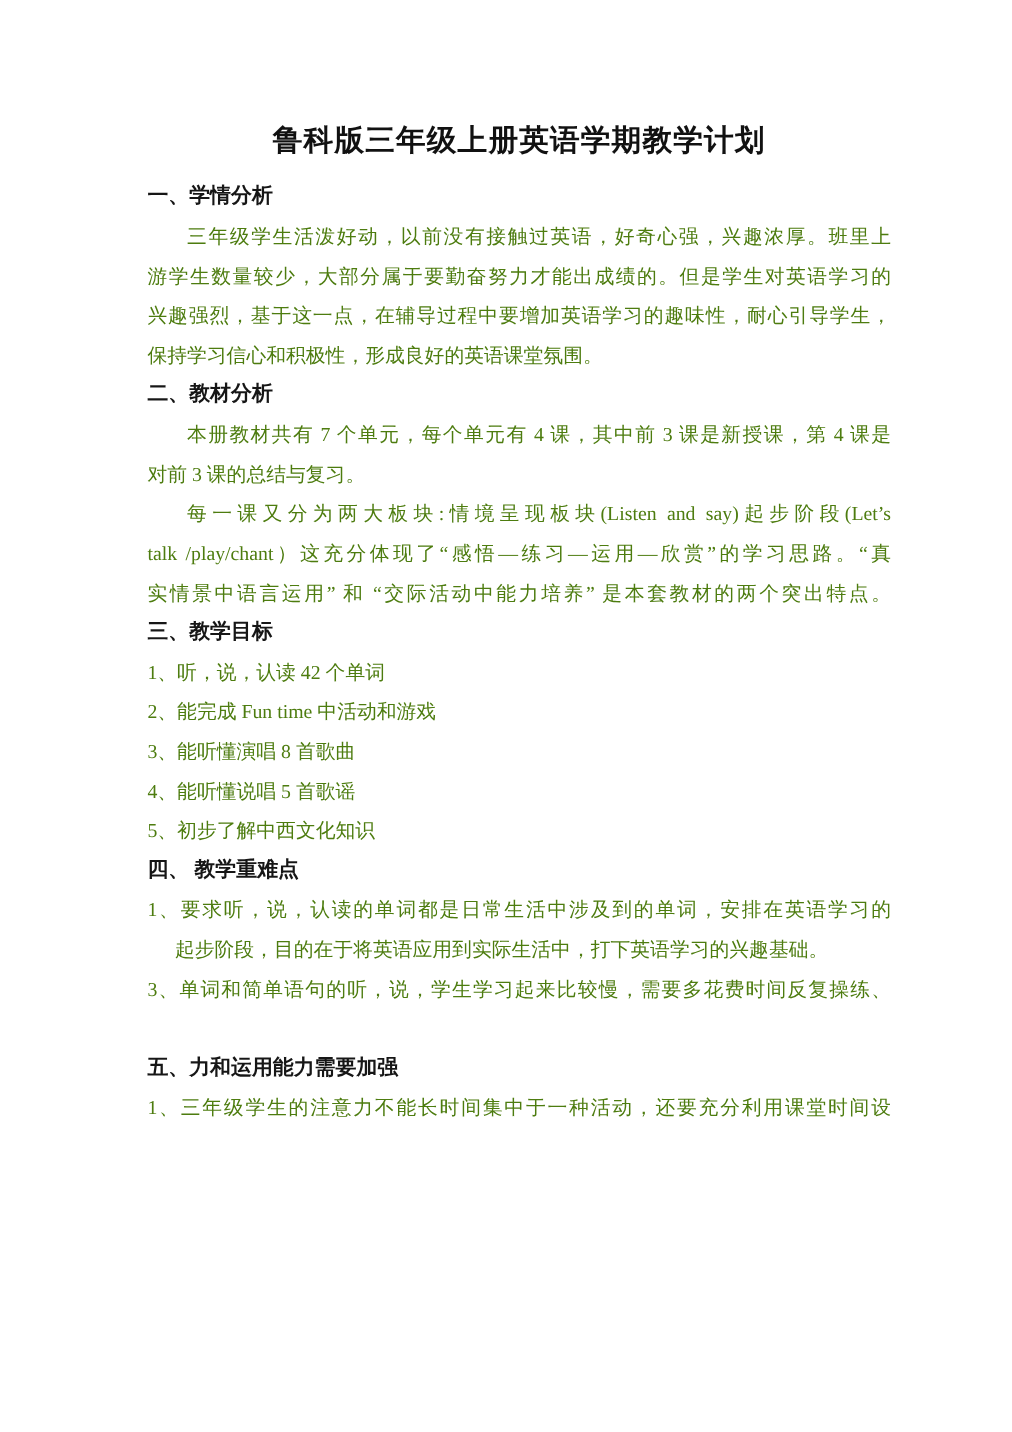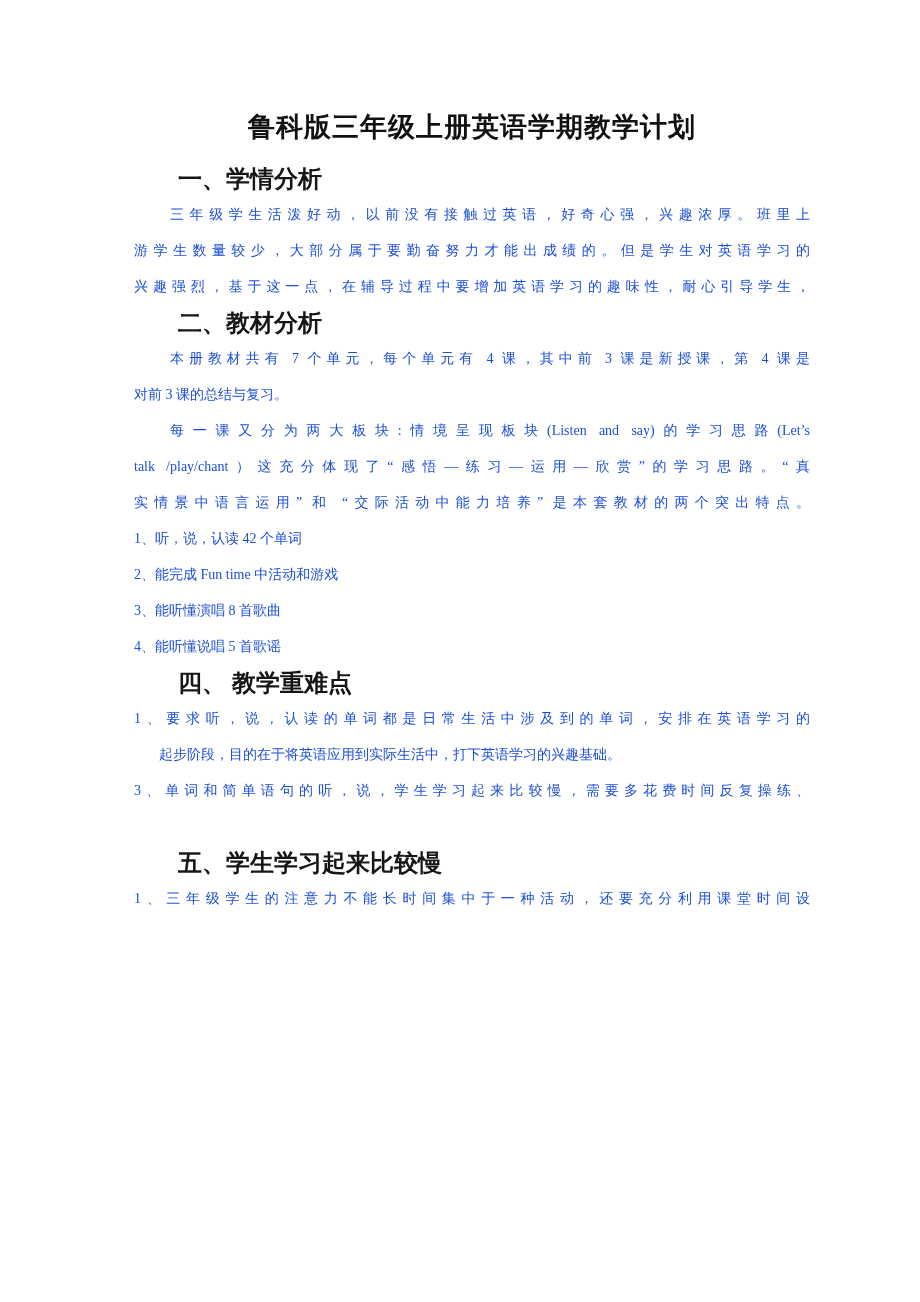--- a/index.html
+++ b/index.html
@@ -19,32 +19,31 @@
   }
   .doc-title {
     text-align: center;
     font-size: 27px;
     font-weight: bold;
     color: #111111;
     line-height: 46px;
     letter-spacing: 1px;
   }
   .sec-heading {
-    font-size: 24px;
+    font-size: 19px;
     font-weight: bold;
     color: #161616;
     line-height: 36px;
-    margin-left: 44px;
   }
   .sec-heading.first { margin-top: 11px; }
   .sec-heading.gap-above { margin-top: 36px; }
   .line {
-    font-size: 14px;
+    font-size: 18px;
     line-height: 36px;
-    color: #1d4ed8;
+    color: #4d7c0f;
     text-align: justify;
   }
   
   .line.fill { text-align-last: justify; }
   
   .line.indent { text-indent: 36px; }
   
   .line.hang { padding-left: 25px; }
 </style>
 </head>
@@ -52,35 +51,38 @@
 
 <div class="page">
   <div class="content">
 
     <div class="doc-title">鲁科版三年级上册英语学期教学计划</div>
 
     <div class="sec-heading first">一、学情分析</div>
     <div class="line indent fill">三年级学生活泼好动，以前没有接触过英语，好奇心强，兴趣浓厚。班里上</div>
     <div class="line fill">游学生数量较少，大部分属于要勤奋努力才能出成绩的。但是学生对英语学习的</div>
     <div class="line fill">兴趣强烈，基于这一点，在辅导过程中要增加英语学习的趣味性，耐心引导学生，</div>
+    <div class="line">保持学习信心和积极性，形成良好的英语课堂氛围。</div>
 
     <div class="sec-heading">二、教材分析</div>
     <div class="line indent fill">本册教材共有 7 个单元，每个单元有 4 课，其中前 3 课是新授课，第 4 课是</div>
     <div class="line">对前 3 课的总结与复习。</div>
-    <div class="line indent fill">每一课又分为两大板块:情境呈现板块(Listen and say)的学习思路(Let’s</div>
+    <div class="line indent fill">每一课又分为两大板块:情境呈现板块(Listen and say)起步阶段(Let’s</div>
     <div class="line fill">talk /play/chant）这充分体现了“感悟—练习—运用—欣赏”的学习思路。“真</div>
     <div class="line fill">实情景中语言运用” 和 “交际活动中能力培养” 是本套教材的两个突出特点。</div>
 
+    <div class="sec-heading">三、教学目标</div>
     <div class="line">1、听，说，认读 42 个单词</div>
     <div class="line">2、能完成 Fun time 中活动和游戏</div>
     <div class="line">3、能听懂演唱 8 首歌曲</div>
     <div class="line">4、能听懂说唱 5 首歌谣</div>
+    <div class="line">5、初步了解中西文化知识</div>
 
     <div class="sec-heading">四、 教学重难点</div>
     <div class="line fill">1、要求听，说，认读的单词都是日常生活中涉及到的单词，安排在英语学习的</div>
     <div class="line hang">起步阶段，目的在于将英语应用到实际生活中，打下英语学习的兴趣基础。</div>
     <div class="line fill">3、单词和简单语句的听，说，学生学习起来比较慢，需要多花费时间反复操练、</div>
 
-    <div class="sec-heading gap-above">五、学生学习起来比较慢</div>
+    <div class="sec-heading gap-above">五、力和运用能力需要加强</div>
     <div class="line fill">1、三年级学生的注意力不能长时间集中于一种活动，还要充分利用课堂时间设</div>
 
   </div>
 </div>
 
 </body></html>

